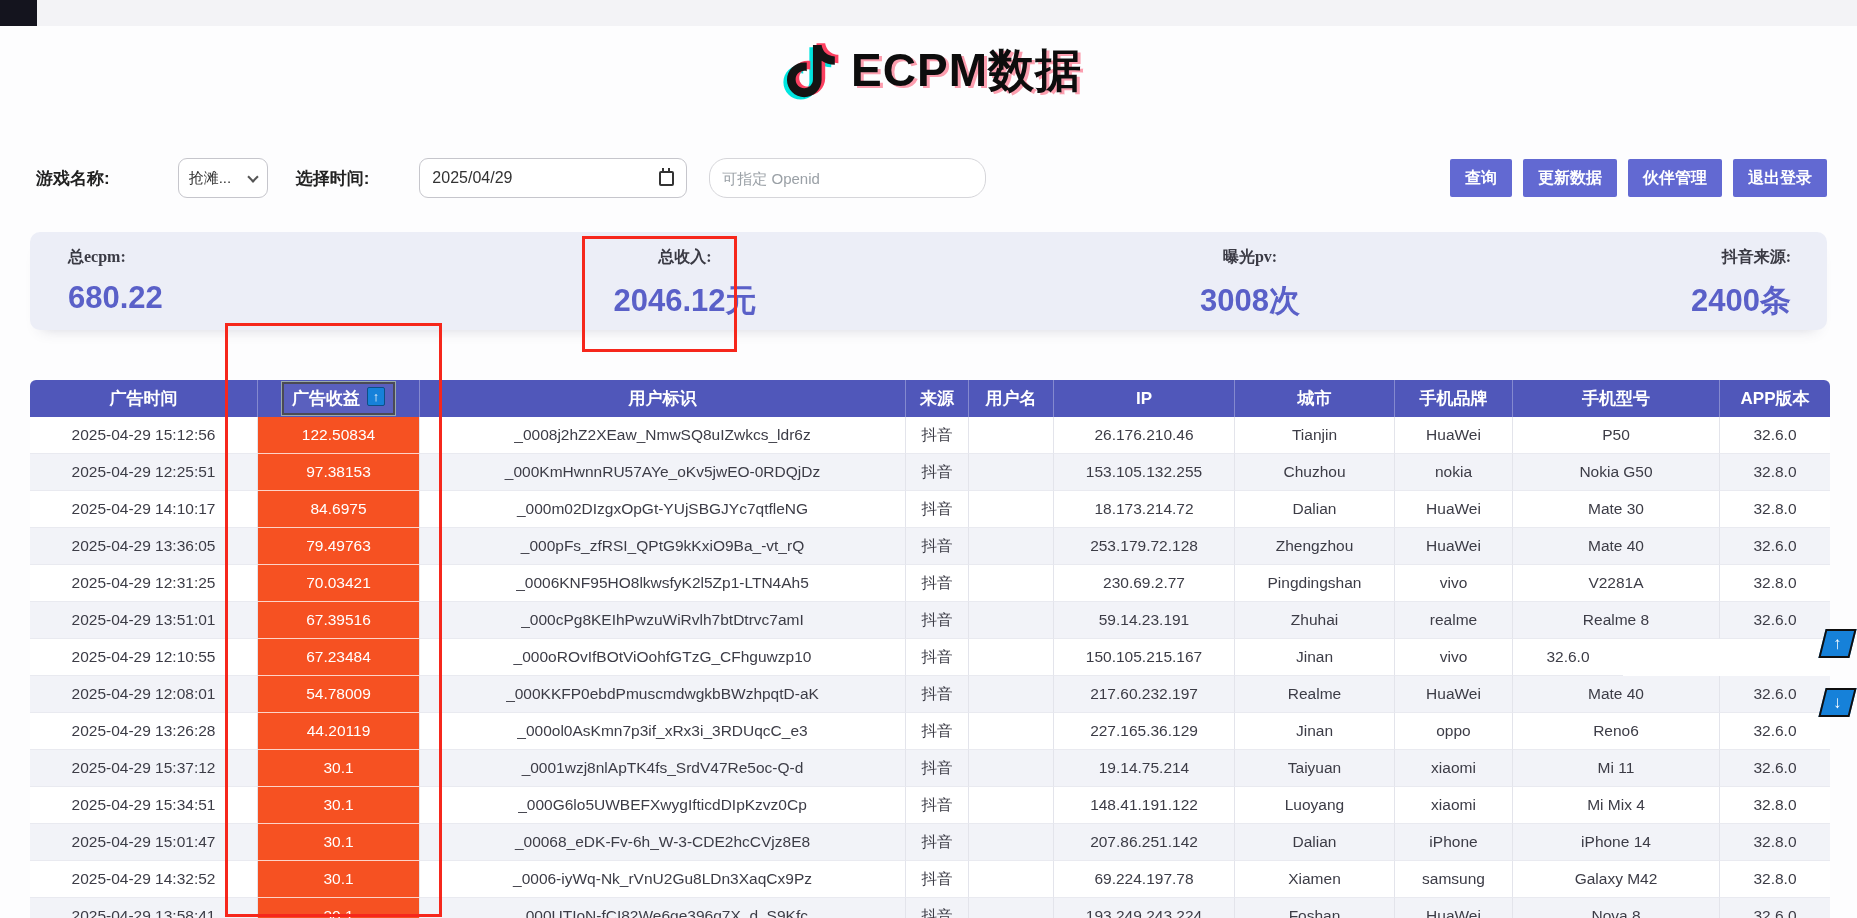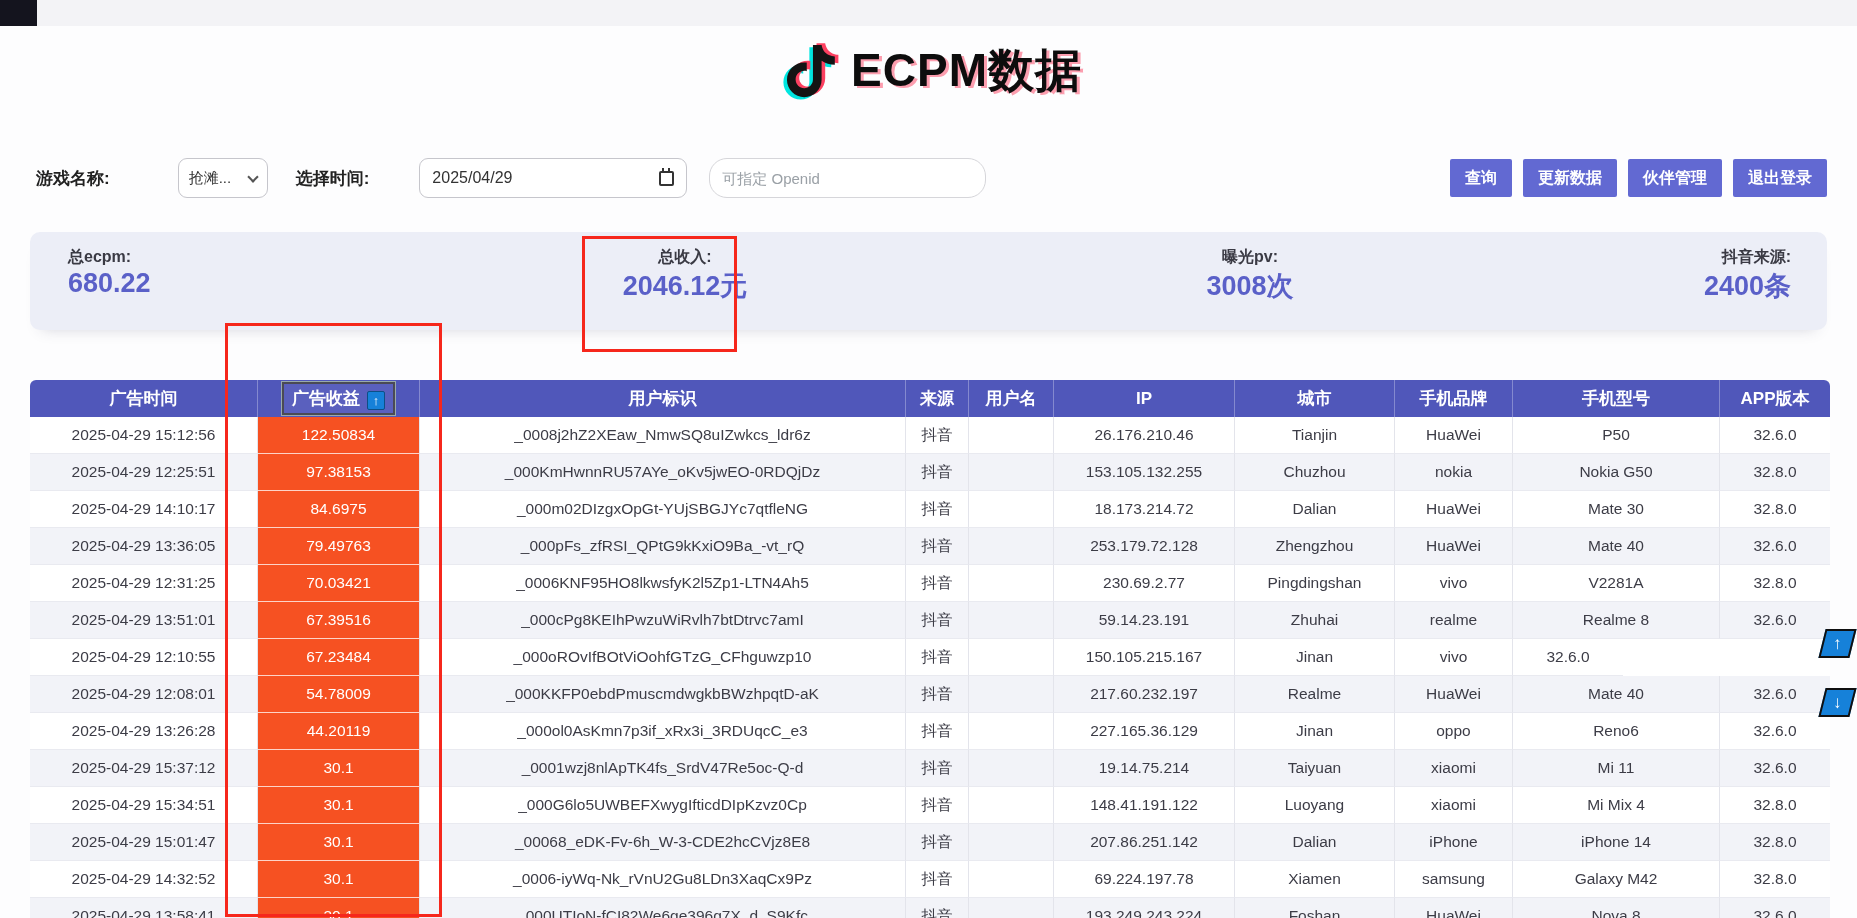--- a/index.html
+++ b/index.html
@@ -33,40 +33,40 @@
                   font-family:"Liberation Sans","DejaVu Sans",sans-serif; }
   .openid-input::placeholder { color:#9aa0a6; }
   .btn-group { margin-left:auto; display:flex; gap:11px; }
   .btn { height:38px; padding:0 15px; background:#6269d2; color:#fff; font-size:16px; font-weight:bold;
          border:none; border-radius:2px; cursor:pointer; font-family:"Liberation Sans","DejaVu Sans",sans-serif; }
 
   
   .stats-bar { position:absolute; left:30px; top:232px; width:1797px; height:98px;
                background:#eceef7; border-radius:10px; box-shadow:0 10px 14px -12px rgba(60,60,90,.25); }
   .stat { position:absolute; top:15px; }
-  .stat .s-label { font-size:16px; font-weight:bold; color:#3a3a44; margin-bottom:0; }
-  .stat .s-value { font-size:27px; font-weight:bold; color:#5a60c8; }
+  .stat .s-label { font-size:16px; font-weight:bold; color:#3a3a44; margin-bottom:12px;font-family:Liberation Serif, serif; }
+  .stat .s-value { font-size:31px; font-weight:bold; color:#5a60c8; }
   .stat1 { left:38px; text-align:left; }
   .stat2 { left:555px; width:200px; text-align:center; }
   .stat3 { left:1120px; width:200px; text-align:center; }
   .stat4 { right:36px; text-align:right; }
 
   
   .anno { position:absolute; border:3px solid #f6271c; z-index:6; pointer-events:none; }
   .anno-income { left:582px; top:236px; width:155px; height:116px; }
   .anno-column { left:225px; top:323px; width:217px; height:594px; }
 
   
   .table { position:absolute; left:30px; top:380px; width:1800px; }
   .thead { display:flex; height:37px; background:#5057ba; color:#fff; font-weight:bold; font-size:17px;
            border-radius:6px 6px 0 0; }
   .hcell { display:flex; align-items:center; justify-content:center; flex:0 0 auto;
            border-right:1px solid rgba(255,255,255,.3); }
   .hcell:last-child { border-right:none; }
-  .hdr-focus { display:inline-flex; align-items:flex-end; gap:7px; padding:3px 8px;
+  .hdr-focus { display:inline-flex; align-items:flex-start; gap:7px; padding:3px 8px;
                border:2px solid #4a4a55; outline:1px solid #9aa; background:rgba(255,255,255,.06); }
   .sort-badge { width:18px; height:19px; background:#1681d9; border:1px solid #0d4f86; color:#fff;
                 font-size:13px; font-weight:bold; display:inline-flex; align-items:center; justify-content:center;
                 border-radius:2px; cursor:pointer; }
   .trow { display:flex; height:37px; font-size:15.5px; color:#3c3c46; }
   .trow.odd { background:#ffffff; }
   .trow.even { background:#f2f3f8; }
   .cell { display:flex; align-items:center; justify-content:center; flex:0 0 auto;
           border-right:1px solid #e3e4eb; border-bottom:1px solid #e9eaf0; overflow:hidden; white-space:nowrap; }
   .cell:last-child { border-right:none; }

